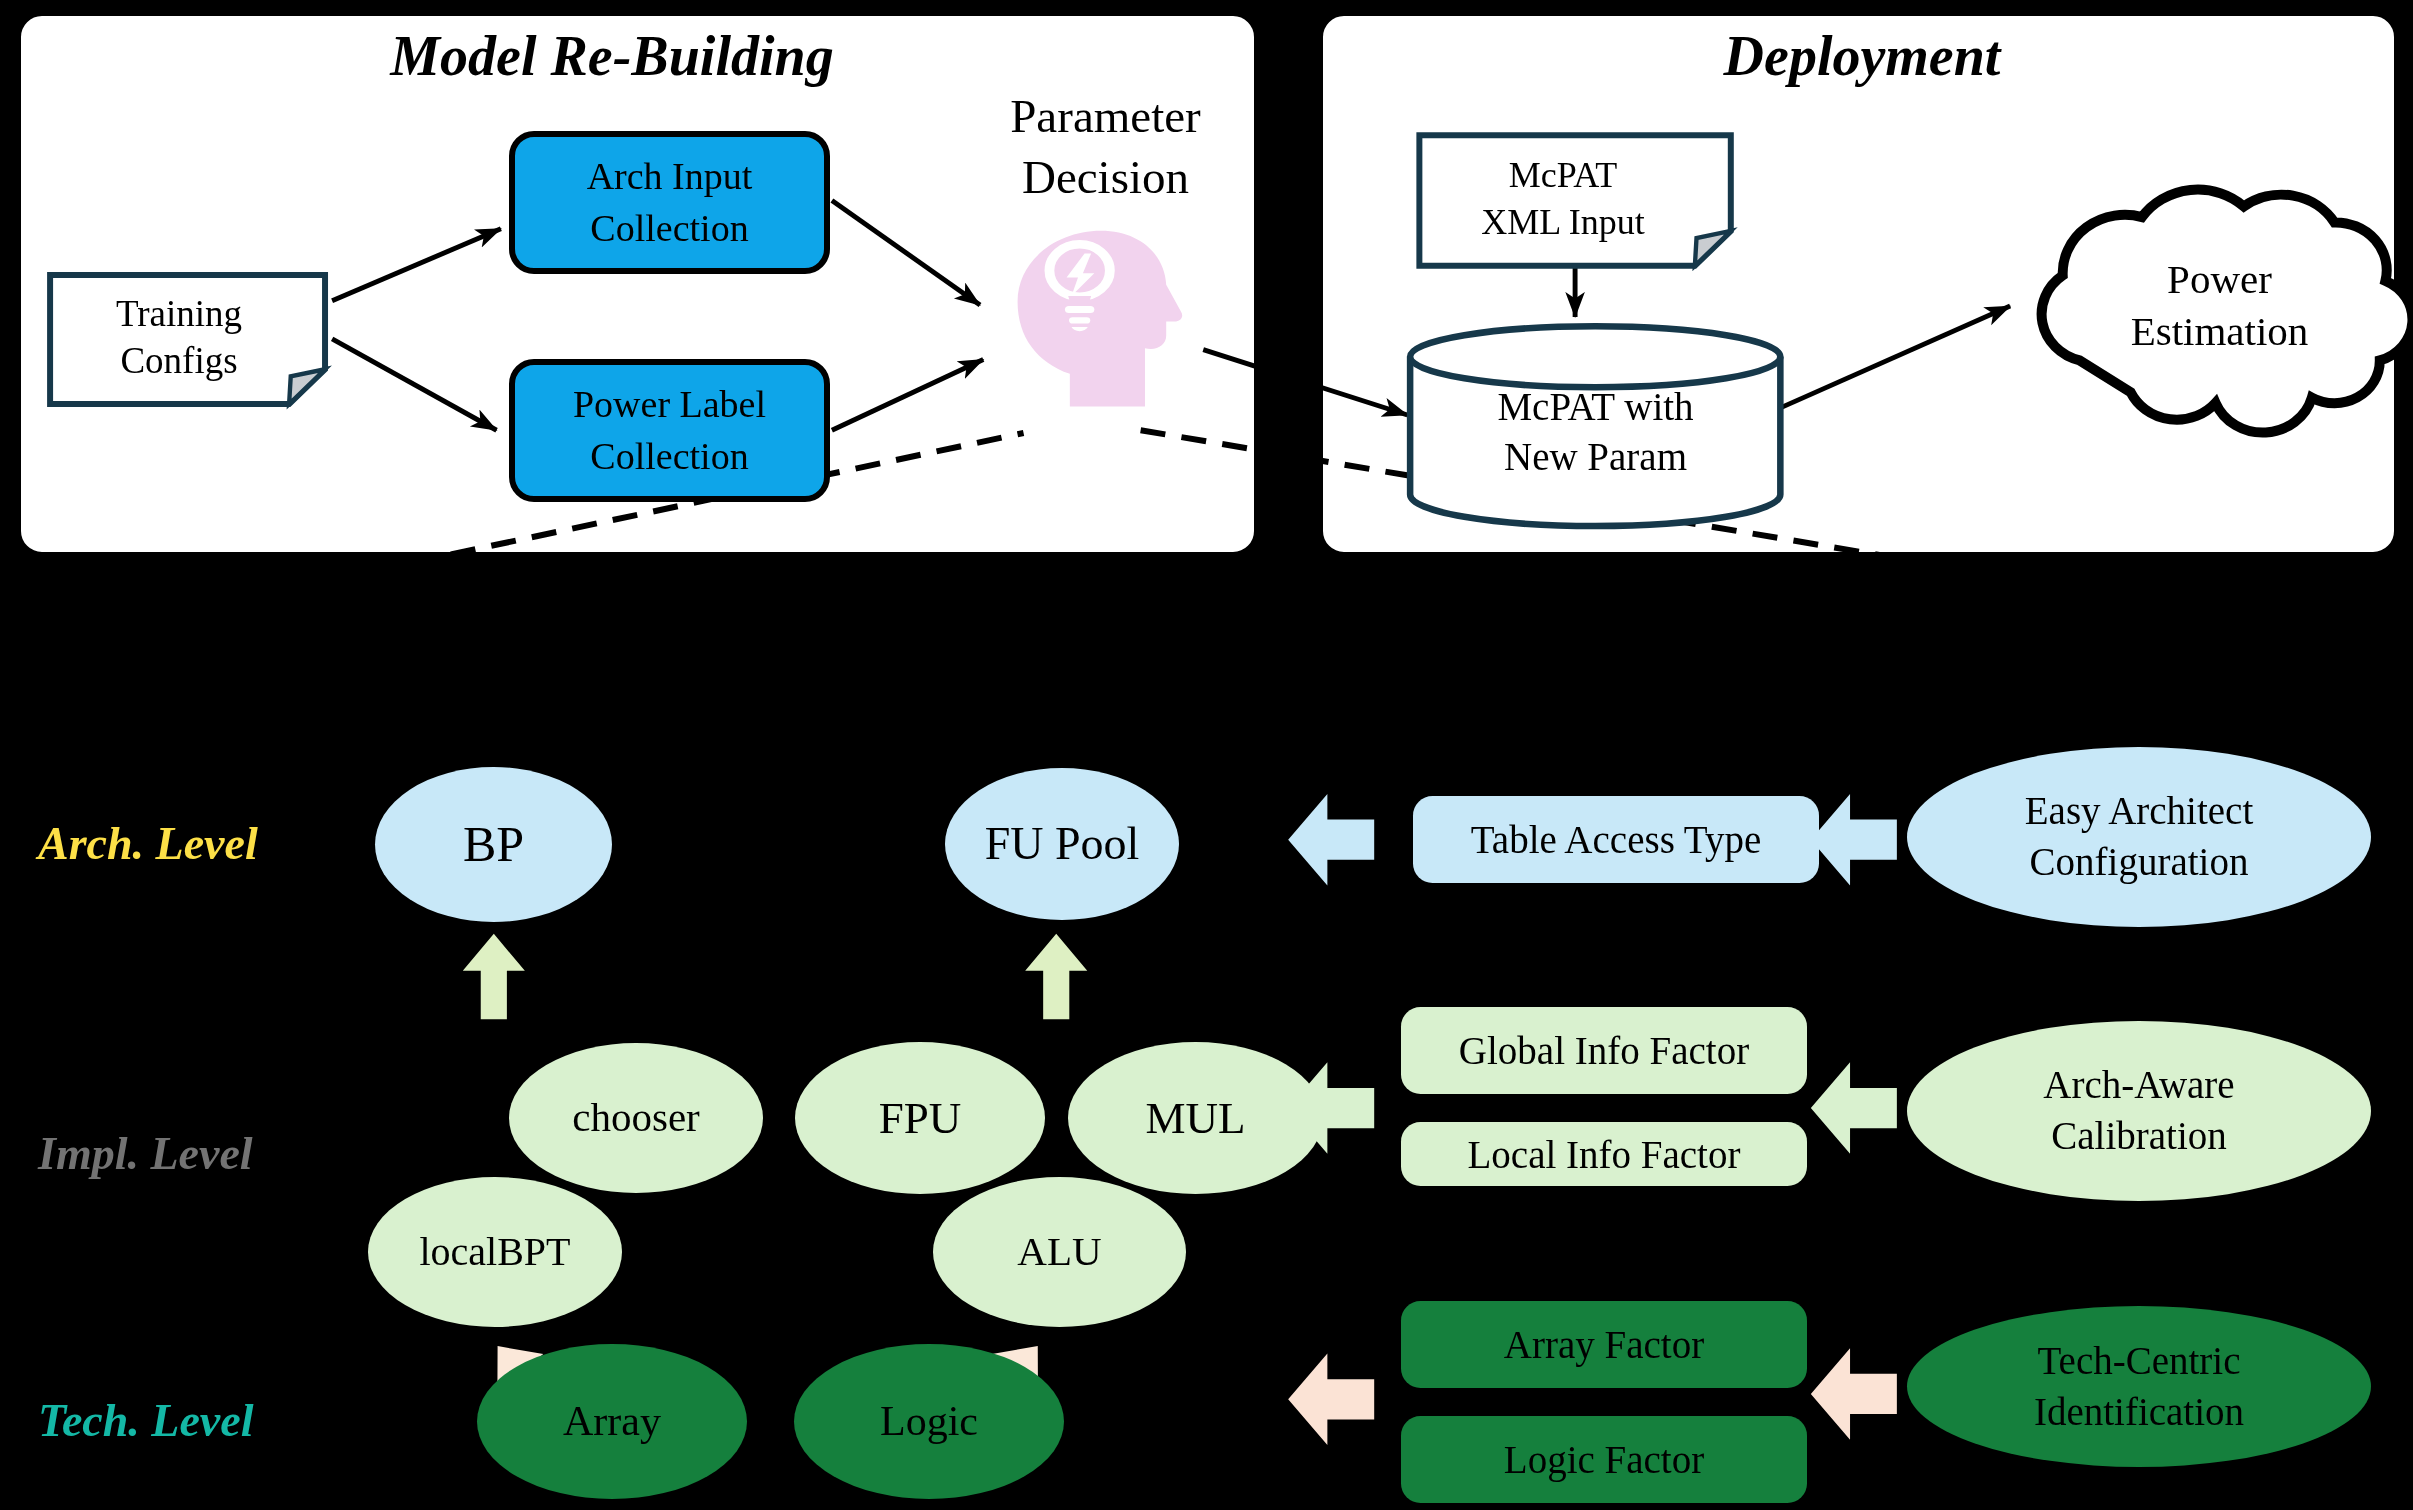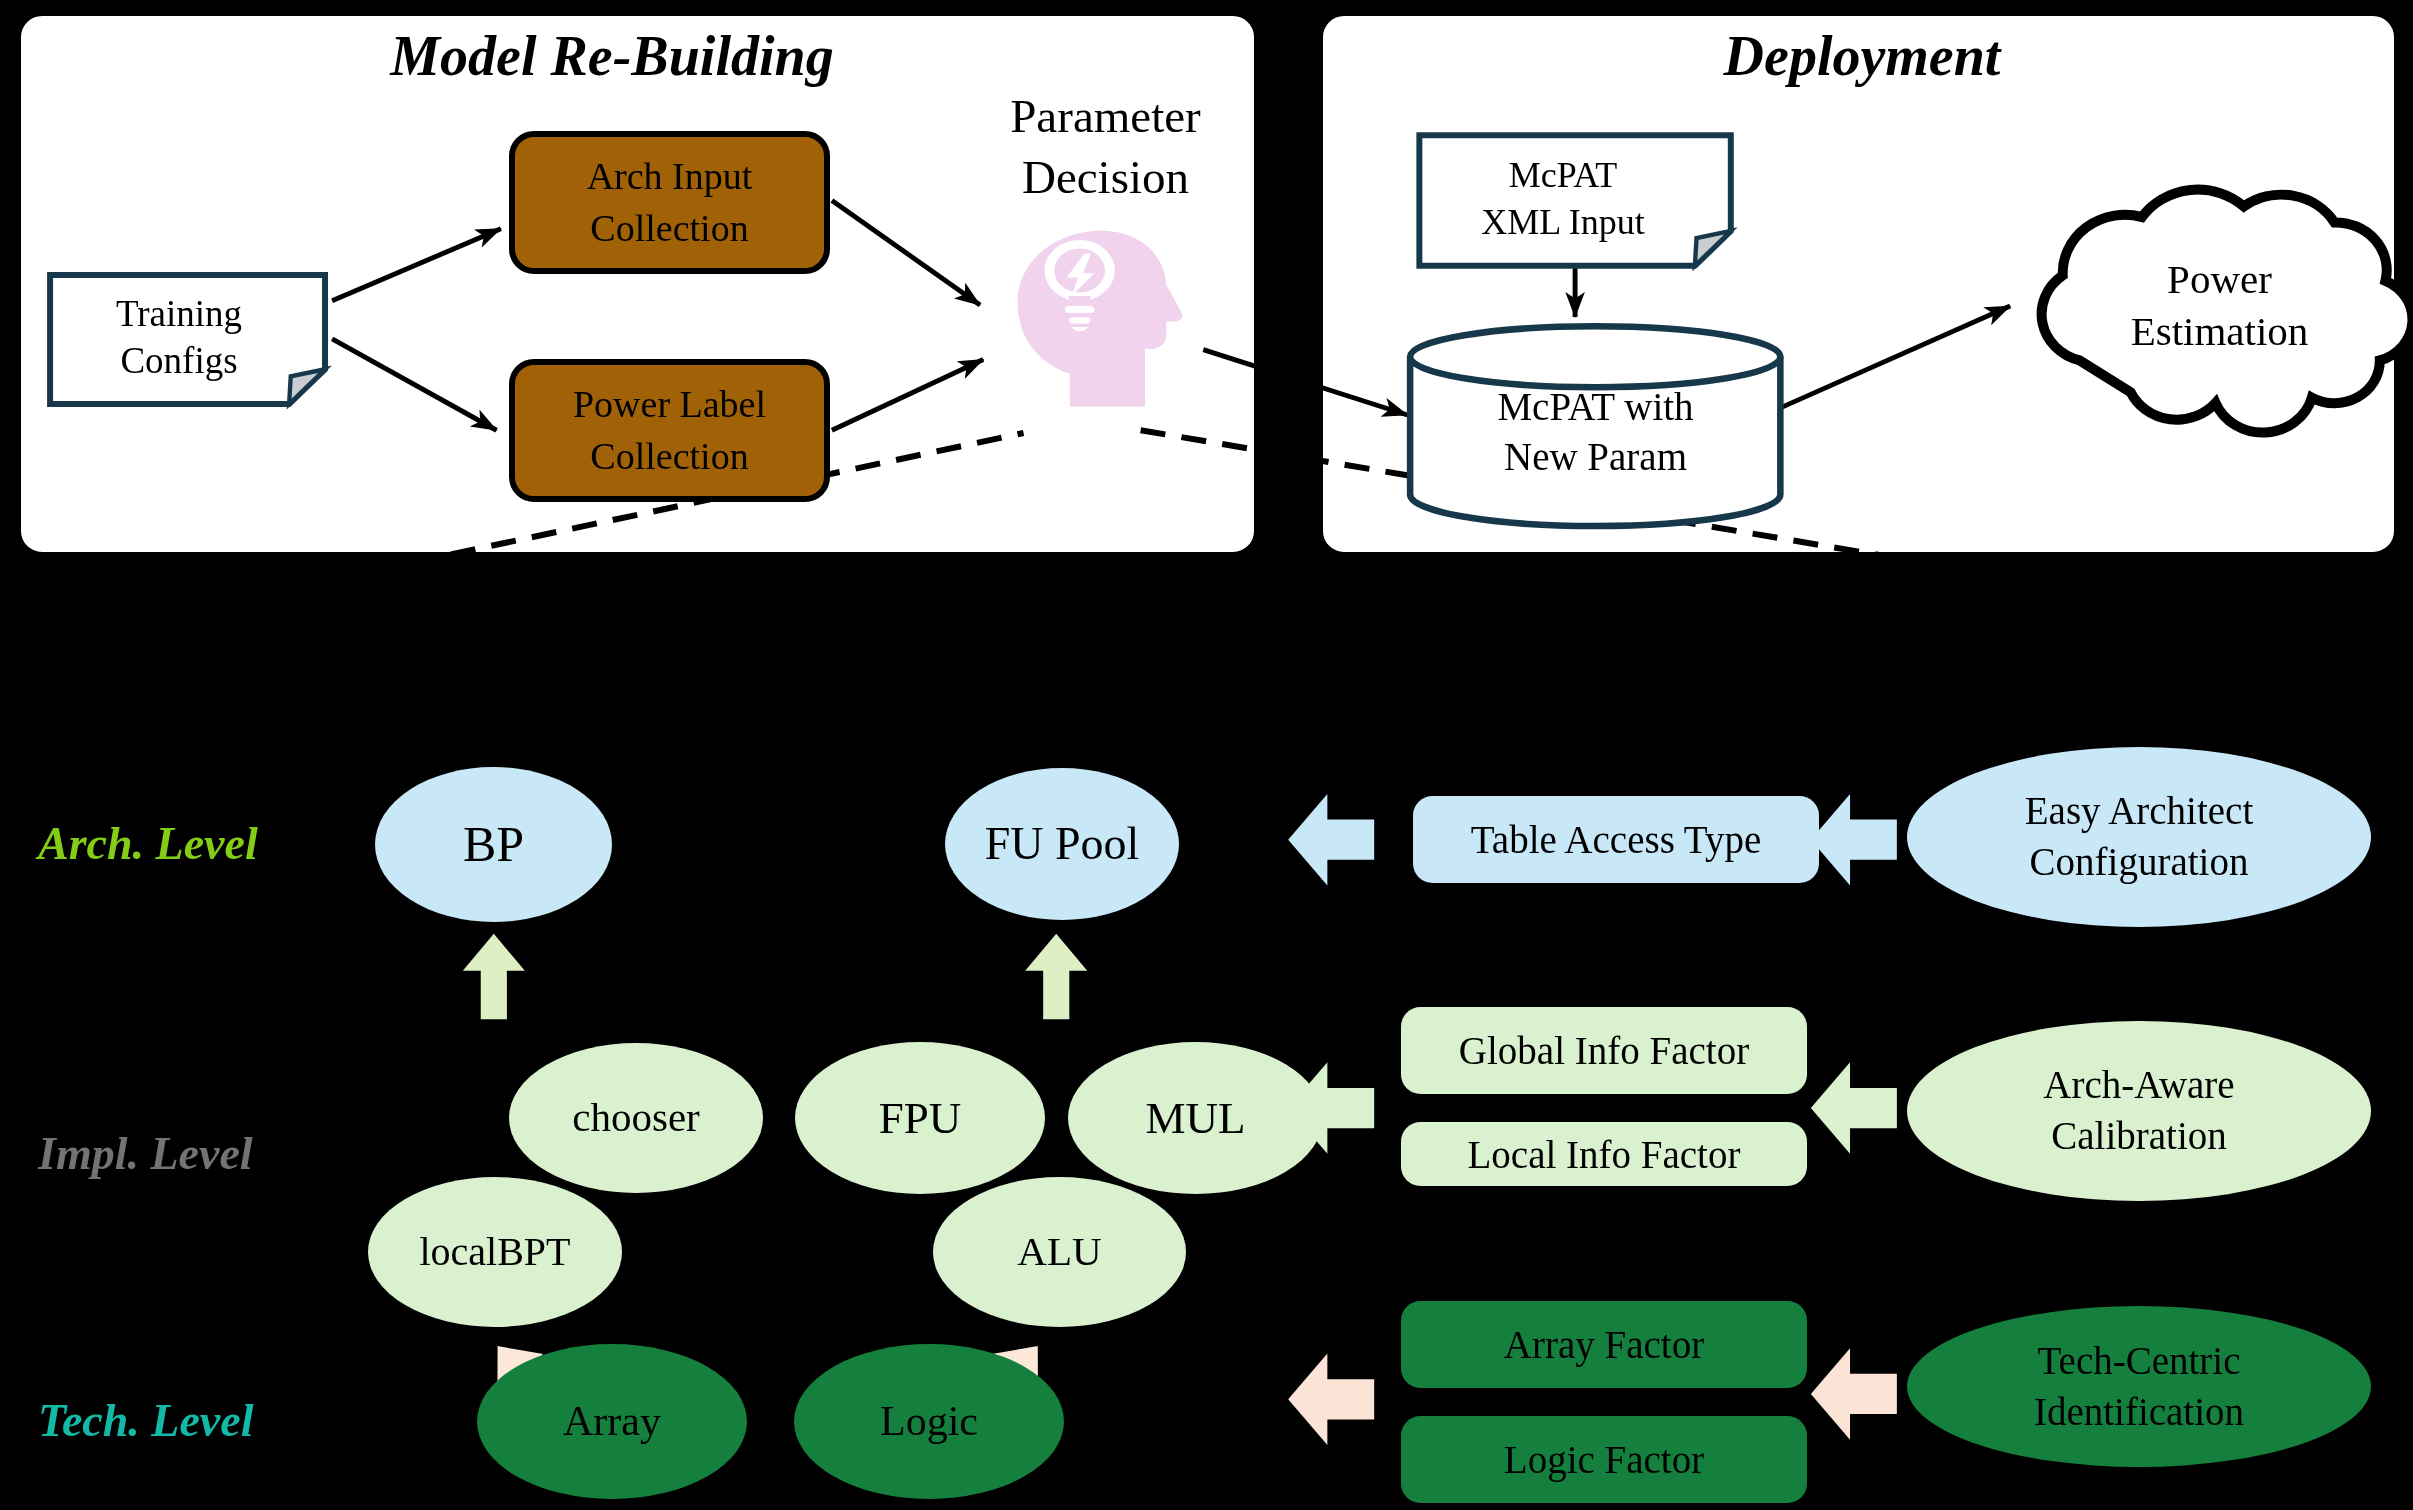--- a/index.html
+++ b/index.html
@@ -7,27 +7,27 @@
           font-family:"Liberation Serif","DejaVu Serif",serif;}
   .panel{position:absolute;background:#fff;border:5.4px solid #000;border-radius:26px;box-sizing:border-box;}
   svg.layer{position:absolute;left:0;top:0;width:2413px;height:1510px;}
   .lbl{position:absolute;display:flex;align-items:center;justify-content:center;text-align:center;
        white-space:pre-line;color:#000;line-height:1.28;}
   .title{font-weight:bold;font-style:italic;}
   .ellipse{position:absolute;border-radius:50%;display:flex;align-items:center;justify-content:center;
            text-align:center;white-space:pre-line;line-height:1.3;}
   .rbox{position:absolute;border-radius:19.6px;display:flex;align-items:center;justify-content:center;
         text-align:center;box-sizing:border-box;}
-  .obox{position:absolute;background:#a16207;border:6px solid #000;border-radius:25px;display:flex;
+  .obox{position:absolute;background:#0ea5e9;border:6px solid #000;border-radius:25px;display:flex;
         align-items:center;justify-content:center;text-align:center;white-space:pre-line;box-sizing:border-box;line-height:1.35;}
   .blue-fill{background:#c8e8f8;}
   .green-fill{background:#d9f1cf;}
   .peach-fill{background:#15803d;}
   .lvl{font-weight:bold;font-style:italic;justify-content:flex-start;text-align:left;}
-  .lvl-arch{color:#84cc16;text-align:center;}
+  .lvl-arch{color:#fde047;text-align:center;}
   .lvl-impl{color:#737373;}
   .lvl-tech{color:#14b8a6;}
 </style>
 </head>
 <body>
 
 <div id="canvas">
 
   <div class="panel" style="left:16px;top:11px;width:1243px;height:546px;"></div>
   <div class="panel" style="left:1318px;top:11px;width:1081px;height:546px;"></div>

